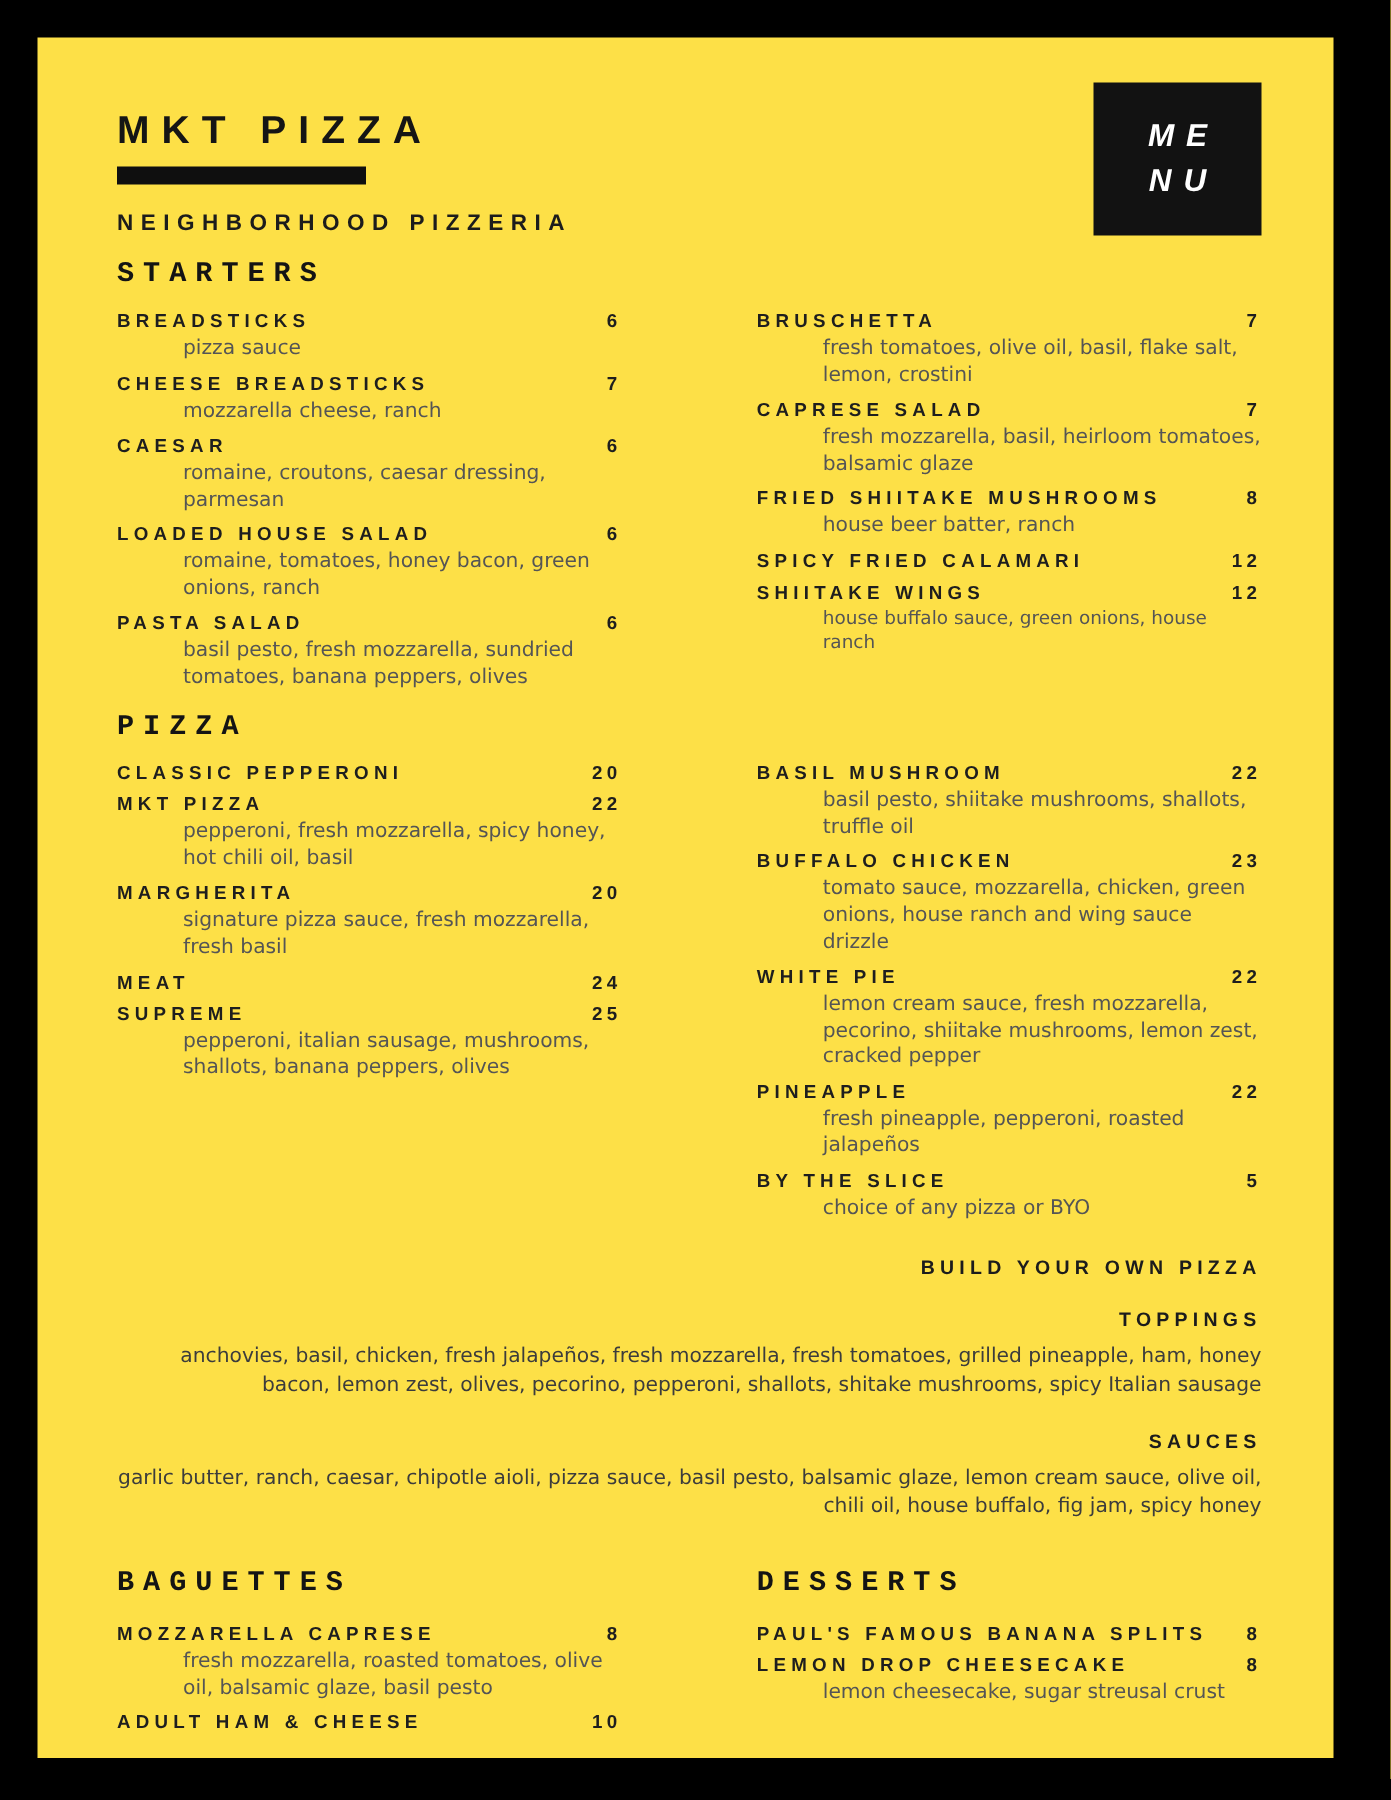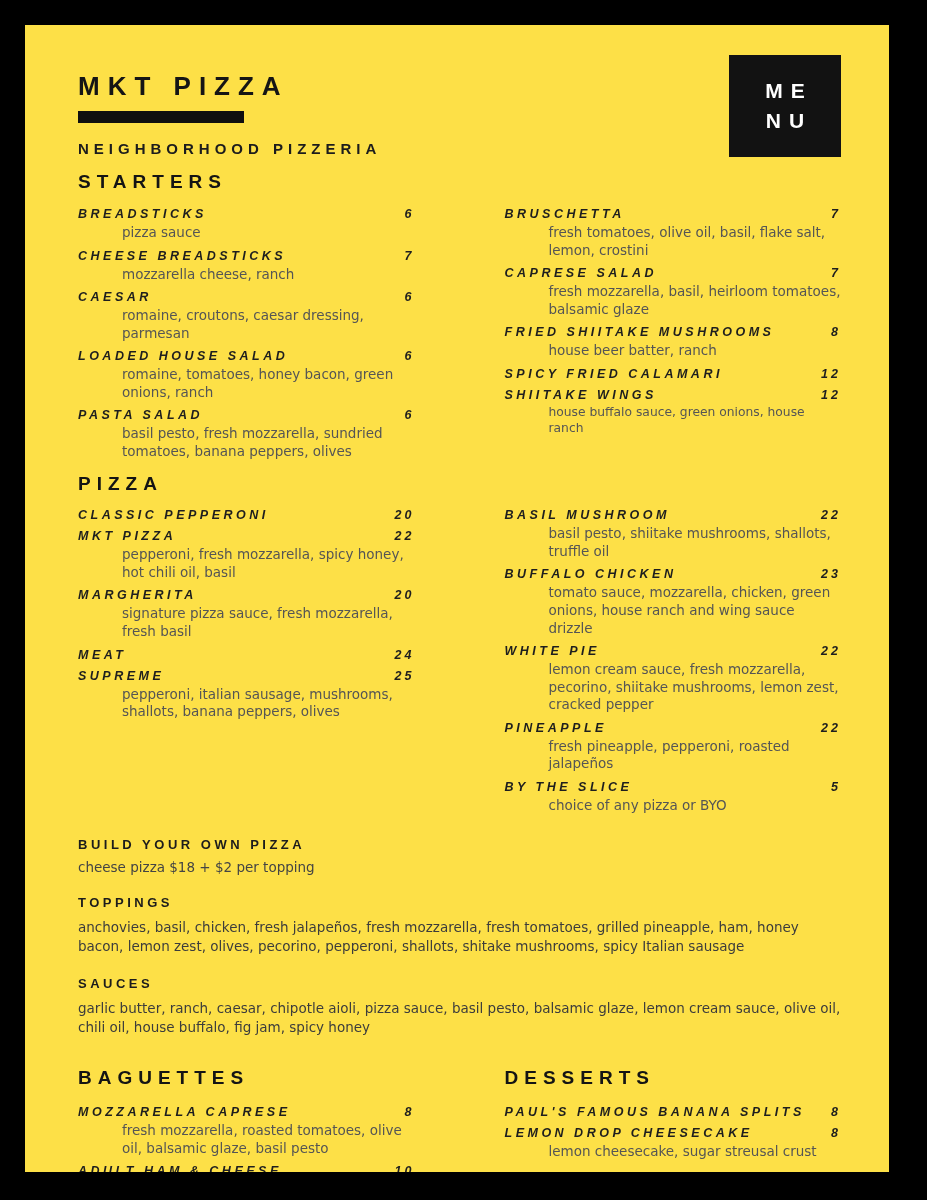--- a/index.html
+++ b/index.html
@@ -30,51 +30,52 @@
     margin-top: 17px; font-size: 15px; font-weight: bold;
     letter-spacing: 5px; color: #1c1c1c;
     font-family: "Liberation Sans", sans-serif;
   }
   .badge {
     width: 112px; height: 102px; background: #121212;
     display: flex; flex-direction: column; align-items: center; justify-content: center;
     color: #ffffff; font-weight: bold; font-size: 21px; letter-spacing: 8px;
     line-height: 1.45; text-indent: 8px;
     font-family: "Liberation Sans", sans-serif;
+    font-style: italic;
   }
 
   
   .section-heading {
     font-size: 19px; font-weight: 800; letter-spacing: 6px;
-    color: #141414; font-family: Liberation Sans, sans-serif;
+    color: #141414; font-family: Liberation Mono, monospace;
   }
   .starters-heading { margin-top: 14px; margin-bottom: 14px; }
   .pizza-heading    { margin-top: 6px;  margin-bottom: 13px; }
 
   .grid { display: grid; grid-template-columns: 1fr 1fr; column-gap: 90px; }
 
   .item { margin-bottom: 7px; }
-  .item-head { display: flex; justify-content: space-between; align-items: baseline; font-style: italic; }
+  .item-head { display: flex; justify-content: space-between; align-items: baseline; }
   .item-name {
     font-size: 12.5px; font-weight: bold; letter-spacing: 3.5px;
     color: #1e1e1e; font-family: "Liberation Sans", sans-serif;
   }
   .item-price {
     font-size: 12.5px; font-weight: bold; letter-spacing: 3px;
     color: #1e1e1e; font-family: "Liberation Sans", sans-serif;
   }
   .item-desc {
     margin-top: 3px; font-size: 13.5px; line-height: 1.3;
     color: #555555;
     margin-left: 44px;
   }
   .item-desc.small { font-size: 12.3px; }
 
   
-  .byo { text-align: left; margin-top: 16px; }
+  .byo { text-align: right; margin-top: 16px; }
   .byo-heading {
     font-size: 13px; font-weight: bold; letter-spacing: 3.5px;
     color: #1c1c1c; font-family: "Liberation Sans", sans-serif;
   }
   .byo-sub { margin-top: 7px; font-size: 13.5px; color: #444444; }
   .byo-subsection { margin-top: 20px; }
   .byo-list {
     margin: 8px auto 0; max-width: 778px;
     font-size: 13.5px; line-height: 1.4; color: #3c3c3c;
   }
@@ -247,21 +248,20 @@
             <span class="item-name">BY THE SLICE</span>
             <span class="item-price">5</span>
           </div>
         <div class="item-desc">choice of any pizza or BYO</div>
       </div>
     </div>
   </div>
 
   <div class="byo">
     <div class="byo-heading">BUILD YOUR OWN PIZZA</div>
-    <div class="byo-sub">cheese pizza $18 + $2 per topping</div>
     <div class="byo-subsection">
       <div class="byo-heading">TOPPINGS</div>
       <div class="byo-list">anchovies, basil, chicken, fresh jalapeños, fresh mozzarella, fresh tomatoes, grilled pineapple, ham, honey bacon, lemon zest, olives, pecorino, pepperoni, shallots, shitake mushrooms, spicy Italian sausage</div>
     </div>
     <div class="byo-subsection">
       <div class="byo-heading">SAUCES</div>
       <div class="byo-list">garlic butter, ranch, caesar, chipotle aioli, pizza sauce, basil pesto, balsamic glaze, lemon cream sauce, olive oil, chili oil, house buffalo, fig jam, spicy honey</div>
     </div>
   </div>
 

